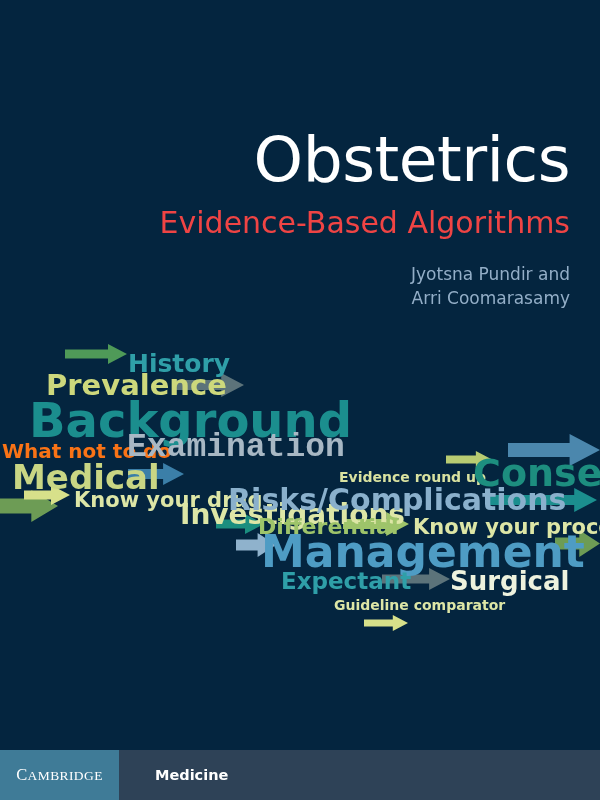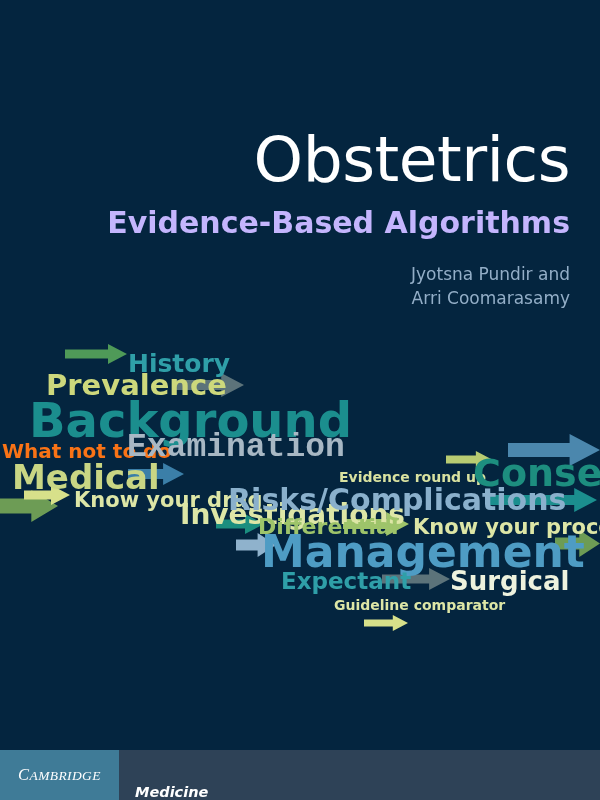--- a/index.html
+++ b/index.html
@@ -30,22 +30,22 @@
     font-size: 63px;
     font-weight: 400;
     color: #ffffff;
     letter-spacing: -0.5px;
     line-height: 1.0;
     margin: 0;
   }
   #book-subtitle {
     font-family: "DejaVu Sans", sans-serif;
     font-size: 30px;
-    font-weight: 700;
-    color: #c4b5fd;
+    font-weight: 400;
+    color: #ef4444;
     line-height: 1.0;
     margin-top: 17px;
   }
   #authors {
     position: absolute;
     left: 0;
     top: 262px;
     width: 570px;
     text-align: right;
     font-family: "DejaVu Sans", sans-serif;
@@ -78,43 +78,42 @@
 
   
   #brand-bar {
     position: absolute;
     left: 0;
     bottom: 0;
     width: 600px;
     height: 50px;
     display: flex;
     align-items: stretch;
-    font-style: italic;
   }
   #cambridge-block {
     width: 119px;
     background: #3f7b97;
     display: flex;
     align-items: center;
     justify-content: center;
   }
   #cambridge-wordmark {
     font-family: "Liberation Serif", serif;
     font-size: 13.5px;
     font-weight: normal;
     color: #ffffff;
     letter-spacing: 0.4px;
   }
   #cambridge-wordmark .cap { font-size: 16.5px; }
   #medicine-block {
     flex: 1;
     background: #2e4257;
     display: flex;
-    align-items: flex-end;
-    padding-left: 16px;
+    align-items: center;
+    padding-left: 36px;
   }
   #medicine-label {
     font-family: "DejaVu Sans", sans-serif;
     font-size: 14.5px;
     font-weight: bold;
     color: #ffffff;
   }
 </style>
 </head>
 <body>

